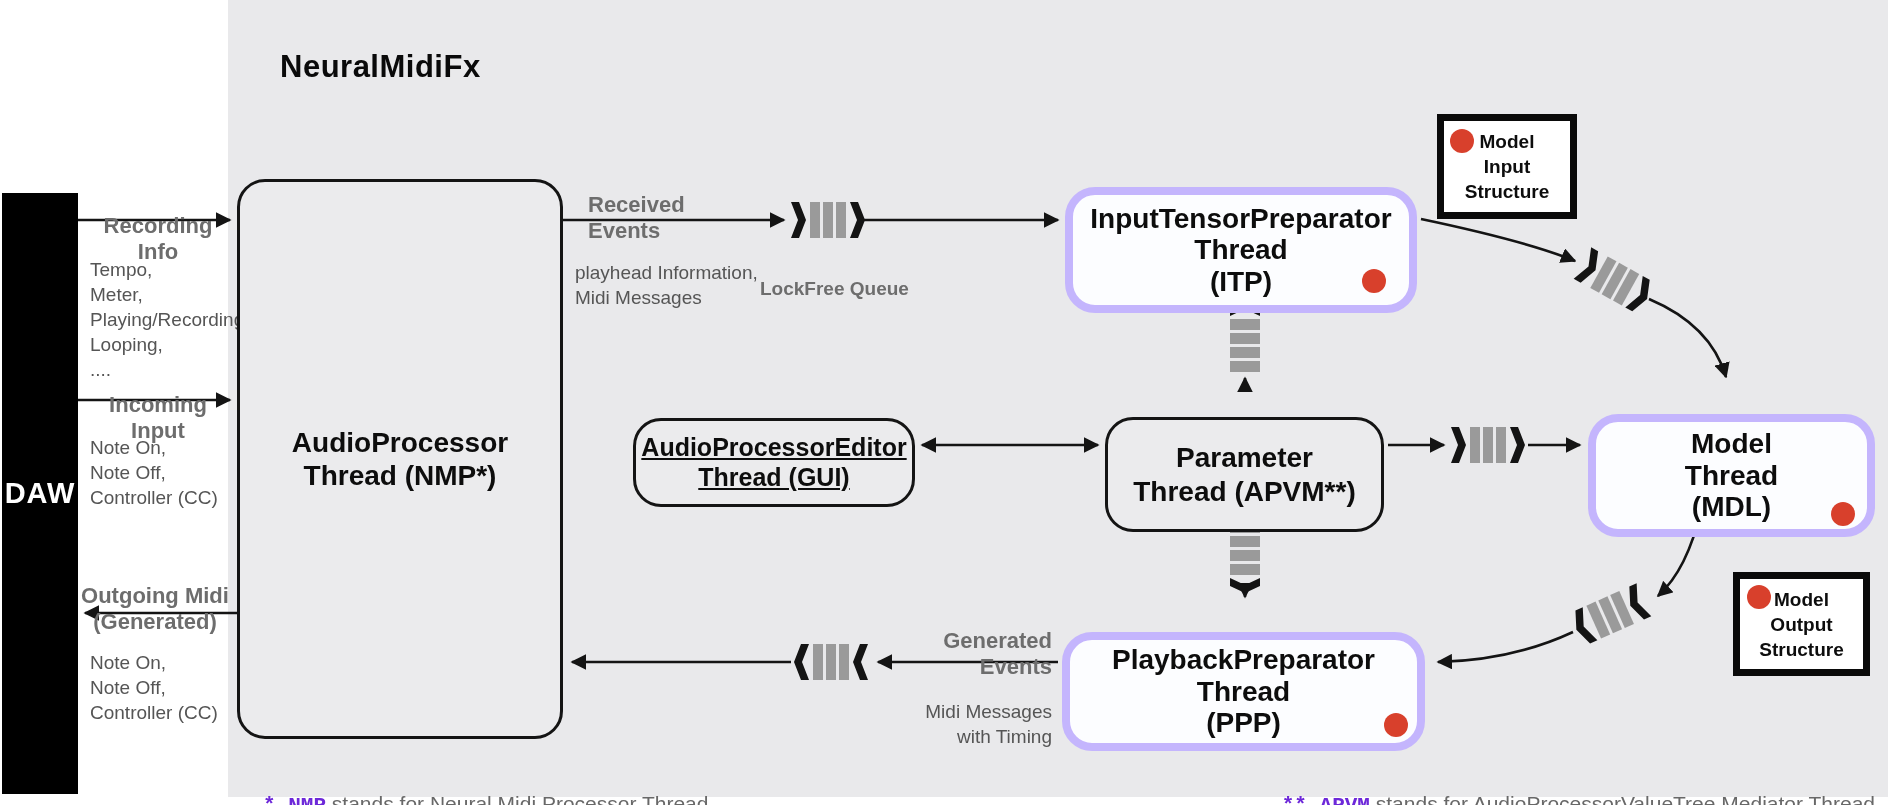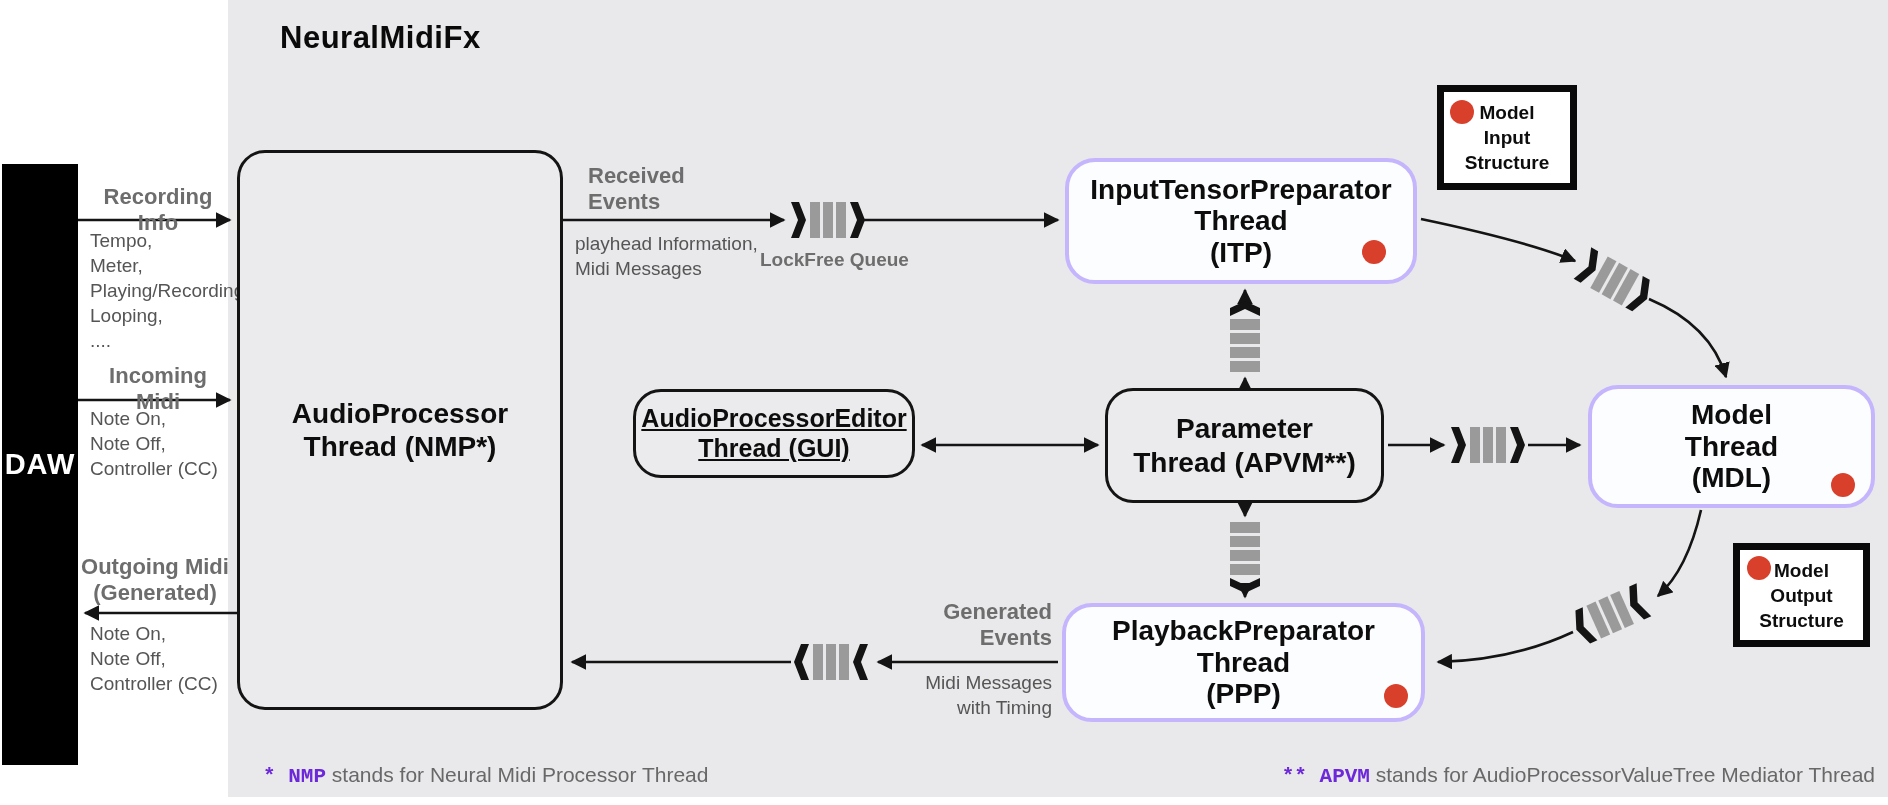--- a/index.html
+++ b/index.html
@@ -2,33 +2,33 @@
 <html><head>
 <meta charset="utf-8">
 <style>
   html,body{margin:0;padding:0;background:#ffffff;}
   .canvas{
     position:relative;width:1888px;height:805px;overflow:hidden;
     font-family:"Liberation Sans",sans-serif;background:#ffffff;
   }
   .panel{position:absolute;left:228px;top:0;width:1660px;height:797px;background:#e9e9eb;}
   .overlay{position:absolute;left:0;top:0;width:1888px;height:805px;}
-  .abs{position:absolute;}
+  .abs{position:absolute;margin-top:29px;}
   .title{font-size:31px;font-weight:bold;color:#0a0a0a;letter-spacing:0.5px;}
   .daw-box{
     left:2px;top:164px;width:76px;height:601px;background:#000;
     display:flex;align-items:center;justify-content:center;
   }
   .daw-label{color:#fff;font-weight:bold;font-size:29px;letter-spacing:1px;}
   .node{
     box-sizing:border-box;display:flex;align-items:center;justify-content:center;
     text-align:center;font-weight:bold;color:#0d0d0d;white-space:pre-line;
   }
   .thin{border:3px solid #141414;border-radius:28px;background:#ebebed;font-size:28px;line-height:1.18;}
-  .thick{border:4px solid #c4b5fd;border-radius:30px;background:#fcfdff;font-size:28px;line-height:1.12;}
+  .thick{border:8px solid #c4b5fd;border-radius:30px;background:#fcfdff;font-size:28px;line-height:1.12;}
   .structure{
     box-sizing:border-box;border:7px solid #0a0a0a;background:#ffffff;
     display:flex;align-items:center;justify-content:center;text-align:center;
     font-weight:bold;font-size:19px;line-height:25px;color:#0d0d0d;white-space:pre-line;
   }
   .red-dot{width:24px;height:24px;border-radius:50%;background:#d8402c;}
   .flow-heading{font-size:22px;font-weight:bold;color:#6d6d6d;line-height:26px;white-space:pre-line;}
   .flow-details{font-size:19px;color:#555;line-height:25px;white-space:pre-line;}
   .queue-label{font-size:19px;font-weight:bold;color:#6d6d6d;}
   .right-al{text-align:right;}
@@ -156,21 +156,21 @@
     <span class="daw-label">DAW</span>
   </div>
 
   <div class="abs flow-heading center-al" style="left:86px;top:184px;width:144px;">Recording Info</div>
   <div class="abs flow-details" style="left:90px;top:228px;">Tempo,
 Meter,
 Playing/Recording/
 Looping,
 ....</div>
 
-  <div class="abs flow-heading center-al" style="left:86px;top:363px;width:144px;">Incoming Midi</div>
+  <div class="abs flow-heading center-al" style="left:86px;top:363px;width:144px;">Incoming Input</div>
   <div class="abs flow-details" style="left:90px;top:406px;">Note On,
 Note Off,
 Controller (CC)</div>
 
   <div class="abs flow-heading center-al" style="left:80px;top:554px;width:150px;">Outgoing Midi
 (Generated)</div>
   <div class="abs flow-details" style="left:90px;top:621px;">Note On,
 Note Off,
 Controller (CC)</div>
 

